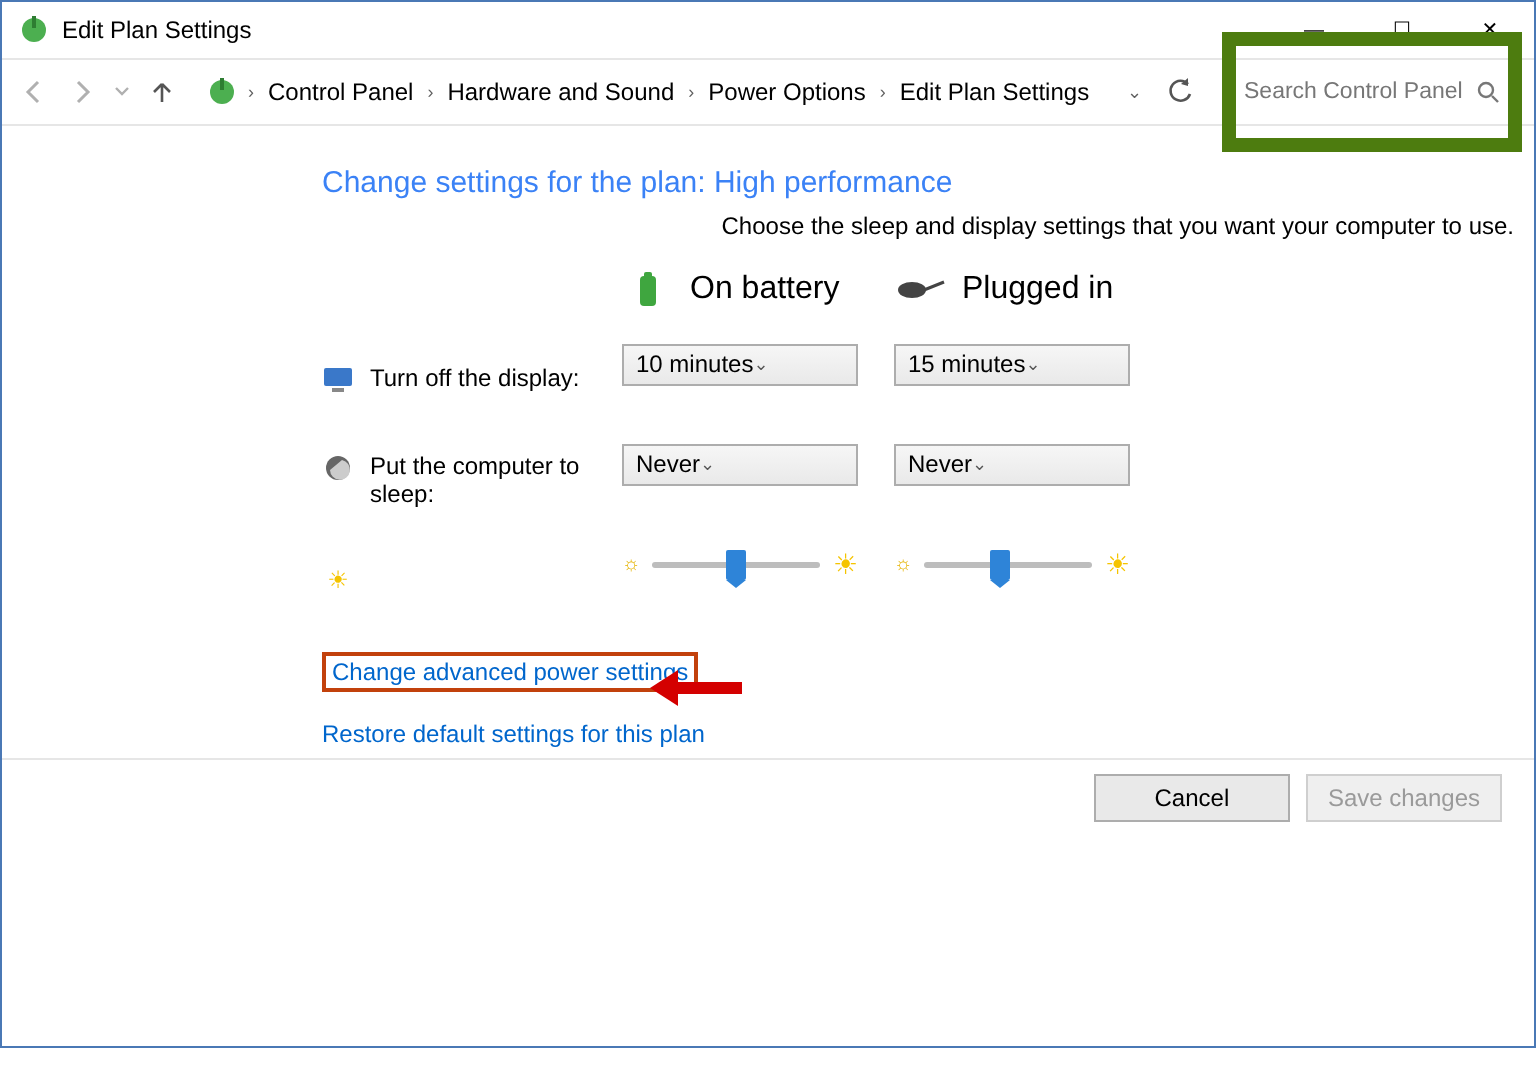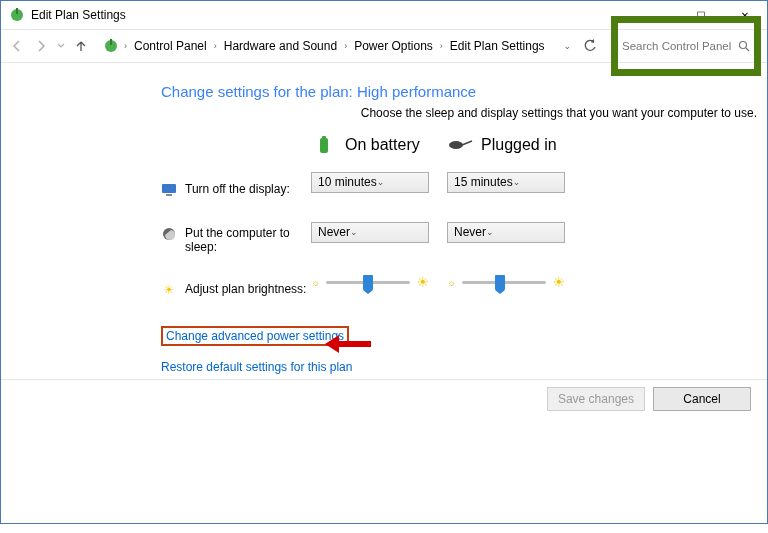--- a/index.html
+++ b/index.html
@@ -221,21 +221,20 @@
         <span class="dd-chev">⌄</span>
       </div>
       <div></div>
       <div class="dropdown">
         <span>Never</span>
         <span class="dd-chev">⌄</span>
       </div>
 
       <div class="row-label">
         <span class="ric" style="color:#f5c400;">☀</span>
-        <span>Adjust plan brightness:</span>
       </div>
       <div class="slider-wrap">
         <span class="sun-small">☼</span>
         <div class="slider">
             <div class="track"></div>
             <div class="thumb" id="thumb-bat" style="left: 37px;"></div>
           </div>
         <span class="sun-big">☀</span>
       </div>
       <div></div>
@@ -258,18 +257,18 @@
       </div>
     </div>
 
     <div class="redarrow">
       <div class="head"></div>
         <div class="shaft"></div>
     </div>
 
     <div class="btnrow-sep"></div>
     <div class="btnrow">
+      <div class="btn">Cancel</div>
       <div class="btn disabled">Save changes</div>
-      <div class="btn">Cancel</div>
     </div>
   </div>
 
 </div>
 
 </body></html>

